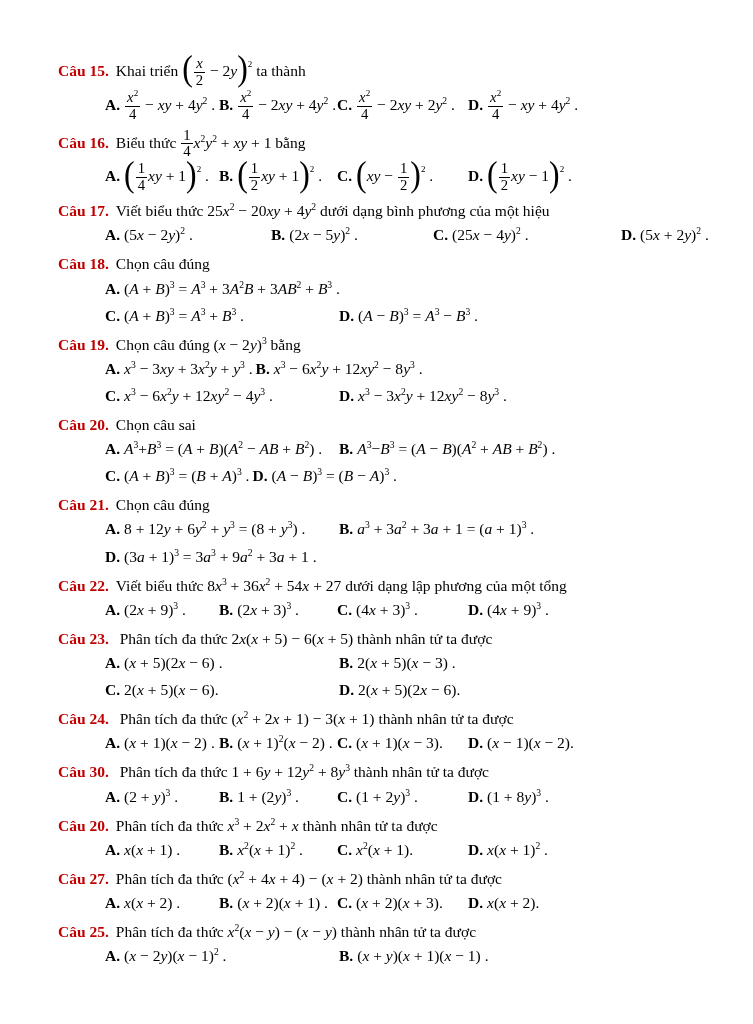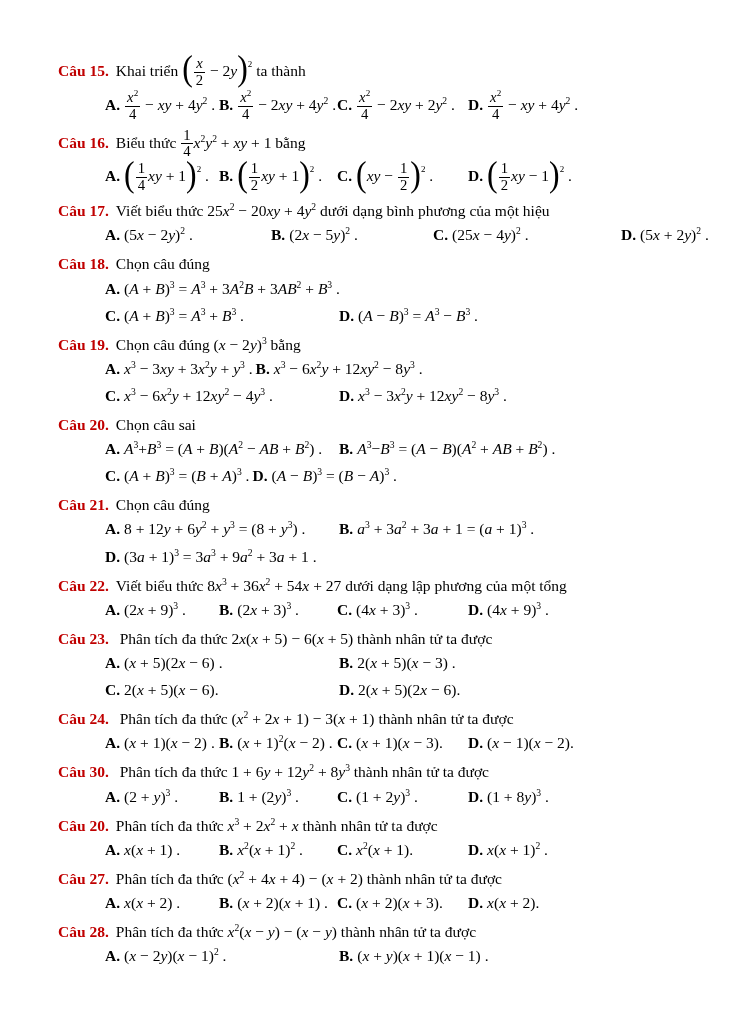--- a/index.html
+++ b/index.html
@@ -182,20 +182,20 @@
       <div class="question">
         <div class="stem"><span class="qlabel">Câu 27.</span><span class="t">Phân tích đa thức </span><span class="m">(<i>x</i><sup>2</sup> + 4<i>x</i> + 4) − (<i>x</i> + 2)</span><span class="t"> thành nhân tử ta được</span></div>
         <div class="row g4">
           <span class="opt"><b class="olet">A.</b><span class="m"><i>x</i>(<i>x</i> + 2) .</span></span>
           <span class="opt"><b class="olet">B.</b><span class="m">(<i>x</i> + 2)(<i>x</i> + 1) .</span></span>
           <span class="opt"><b class="olet">C.</b><span class="m">(<i>x</i> + 2)(<i>x</i> + 3).</span></span>
           <span class="opt"><b class="olet">D.</b><span class="m"><i>x</i>(<i>x</i> + 2).</span></span>
         </div>
       </div>
       <div class="question">
-        <div class="stem"><span class="qlabel">Câu 28.</span><span class="t">Phân tích đa thức </span><span class="m"><i>x</i><sup>2</sup>(<i>x</i> − <i>y</i>) − (<i>x</i> − <i>y</i>)</span><span class="t"> thành nhân tử ta được</span></div>
+        <div class="stem"><span class="qlabel">Câu 25.</span><span class="t">Phân tích đa thức </span><span class="m"><i>x</i><sup>2</sup>(<i>x</i> − <i>y</i>) − (<i>x</i> − <i>y</i>)</span><span class="t"> thành nhân tử ta được</span></div>
         <div class="row g2">
           <span class="opt"><b class="olet">A.</b><span class="m">(<i>x</i> − 2<i>y</i>)(<i>x</i> − 1)<sup>2</sup> .</span></span>
           <span class="opt"><b class="olet">B.</b><span class="m">(<i>x</i> + <i>y</i>)(<i>x</i> + 1)(<i>x</i> − 1) .</span></span>
         </div>
       </div>
     </main>
 </div>
 
 </body></html>

